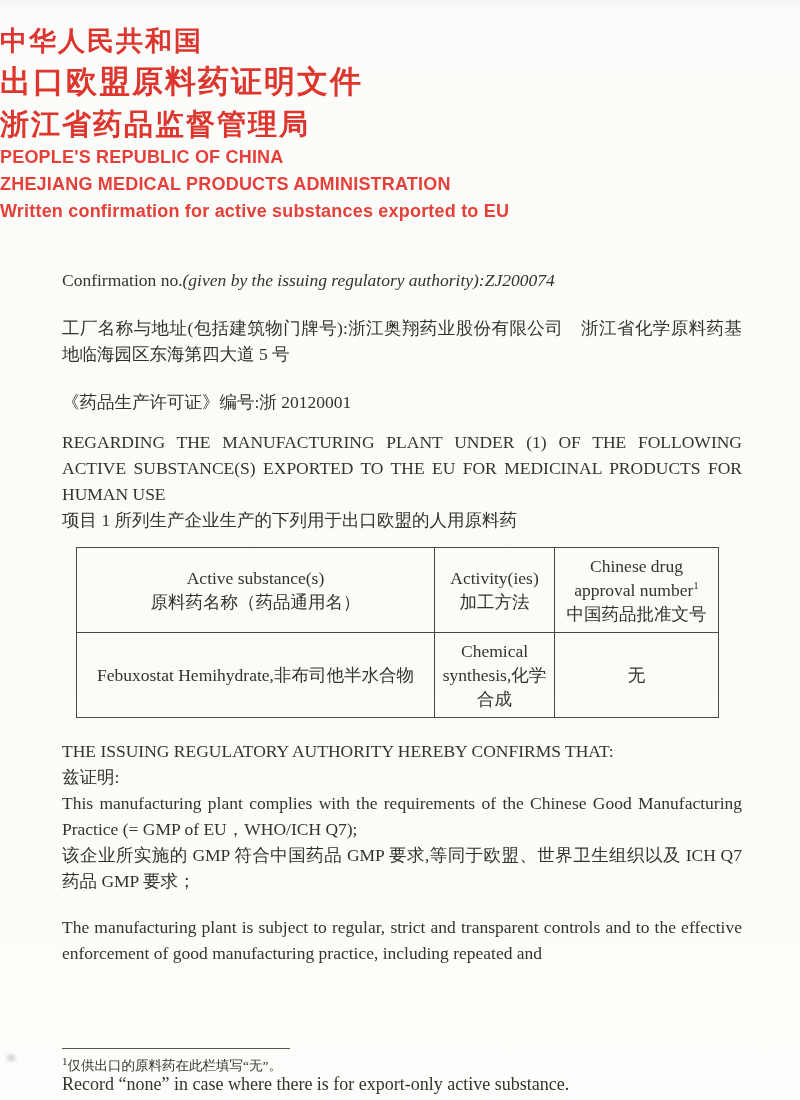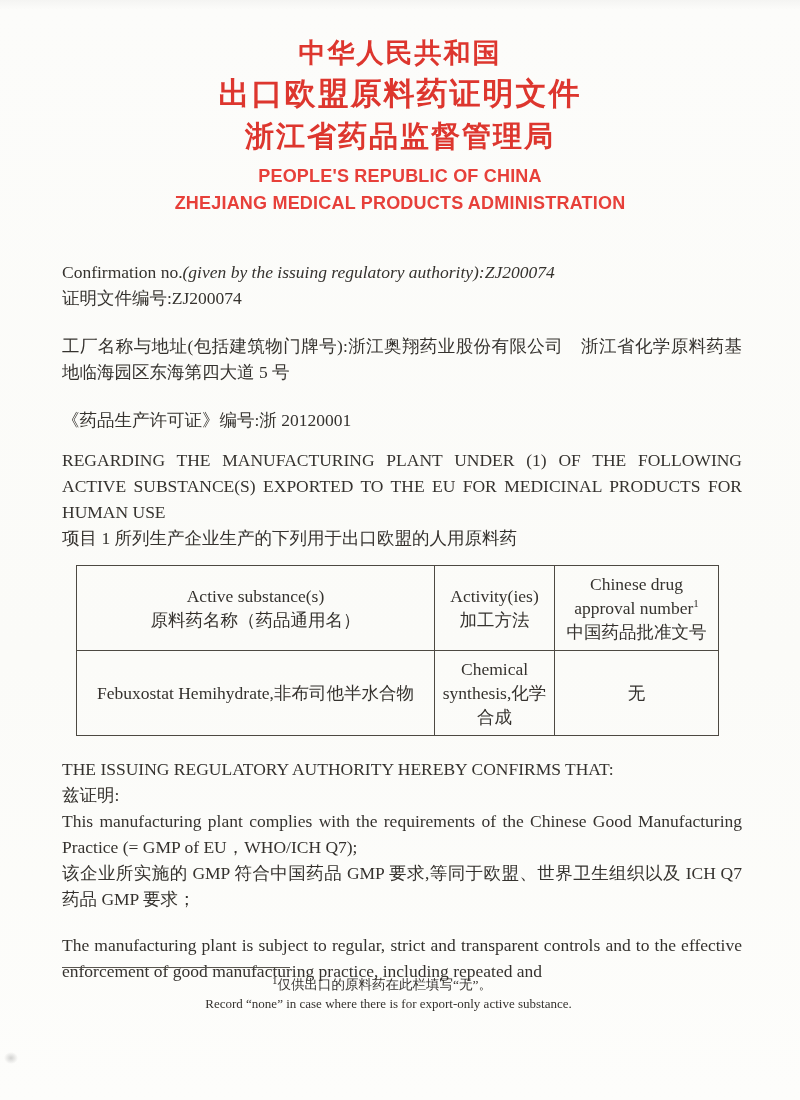--- a/index.html
+++ b/index.html
@@ -7,31 +7,31 @@
   .page {
     position:relative;
     width:800px; height:1100px;
     margin:0 auto;
     background:linear-gradient(180deg,#fcfcfa 0%,#fbfbf8 60%,#fdfdfb 100%);
     font-family:"Liberation Serif", serif;
     color:#35322e;
     overflow:hidden;
   }
   
-  .doc-header { padding-top:34px; text-align:center; }
+  .doc-header { padding-top:22px; text-align:left; }
   .cn-title { font-weight:bold; color:#dd362e; letter-spacing:2px; }
   .cn-title.t1 { font-size:27px; line-height:38px; }
   .cn-title.t2 { font-size:29px; line-height:40px; }
   .cn-title.t3 { font-size:31px; line-height:44px; }
   .en-title {
     font-family:"Liberation Sans", sans-serif;
     font-weight:bold; color:#e7403a;
     font-size:18px; line-height:27px; letter-spacing:0.2px;
   }
-  .en-title.first { margin-top:7px; }
+  .en-title.first { margin-top:0; }
   
   .body { margin:42px 58px 0 62px; font-size:17.5px; line-height:26px; }
   .jt { text-align:justify; }
   .it { font-style:italic; }
   .para { margin-bottom:22px; }
   .para.tight { margin-bottom:14px; }
   .cnline { text-align:justify; }
   
   table.subst-table {
     border-collapse:collapse;
@@ -47,50 +47,50 @@
     font-weight:normal;
     font-size:17.5px; line-height:24px;
     text-align:center; vertical-align:middle;
     padding:6px 4px;
   }
   table.subst-table thead th { height:72px; }
   table.subst-table tbody td { height:76px;margin-left:32px; }
   td.left { text-align:left; padding-left:9px; }
   sup { font-size:11px; vertical-align:super; line-height:0; }
   
-  .footnote { position:absolute; left:62px; top:967px; width:640px;text-align:center; }
+  .footnote { position:absolute; left:62px; top:1048px; width:640px; }
   .fn-rule { width:228px; border-top:1.6px solid #59554e; margin-bottom:7px; }
   .fn-cn { font-size:13.5px; line-height:19px; }
-  .fn-en { font-size:13px; line-height:19px; margin-left:13px; }
+  .fn-en { font-size:18px; line-height:19px; }
   
   .smudge { position:absolute; pointer-events:none; }
   .smudge.s1 { left:4px; top:1052px; width:14px; height:12px;
     background:radial-gradient(closest-side, rgba(110,110,110,.30), transparent); }
   .smudge.s2 { left:0; top:0; width:800px; height:10px;
     background:linear-gradient(180deg, rgba(120,120,120,.06), transparent); }
 </style>
 </head>
 <body>
 
 <div class="page">
   <div class="smudge s2"></div>
 
   <header class="doc-header">
     <div class="cn-title t1">中华人民共和国</div>
     <div class="cn-title t3">出口欧盟原料药证明文件</div>
     <div class="cn-title t2">浙江省药品监督管理局</div>
     <div class="en-title first">PEOPLE'S REPUBLIC OF CHINA</div>
     <div class="en-title">ZHEJIANG MEDICAL PRODUCTS ADMINISTRATION</div>
+    <div class="en-title">Written confirmation for active substances exported to EU</div>
   </header>
 
   <main class="body">
 
     <section class="para">
       <div class="jt"><span>Confirmation no.</span><span class="it">(given by the issuing regulatory authority):ZJ200074</span></div>
-      <div class="cnline">证明文件编号:ZJ200074</div>
     </section>
 
     <section class="para">
       <div class="cnline">工厂名称与地址(包括建筑物门牌号):浙江奥翔药业股份有限公司　浙江省化学原料药基地临海园区东海第四大道 5 号</div>
     </section>
 
     <section class="para tight">
       <div>《药品生产许可证》编号:浙 20120001</div>
     </section>
 

